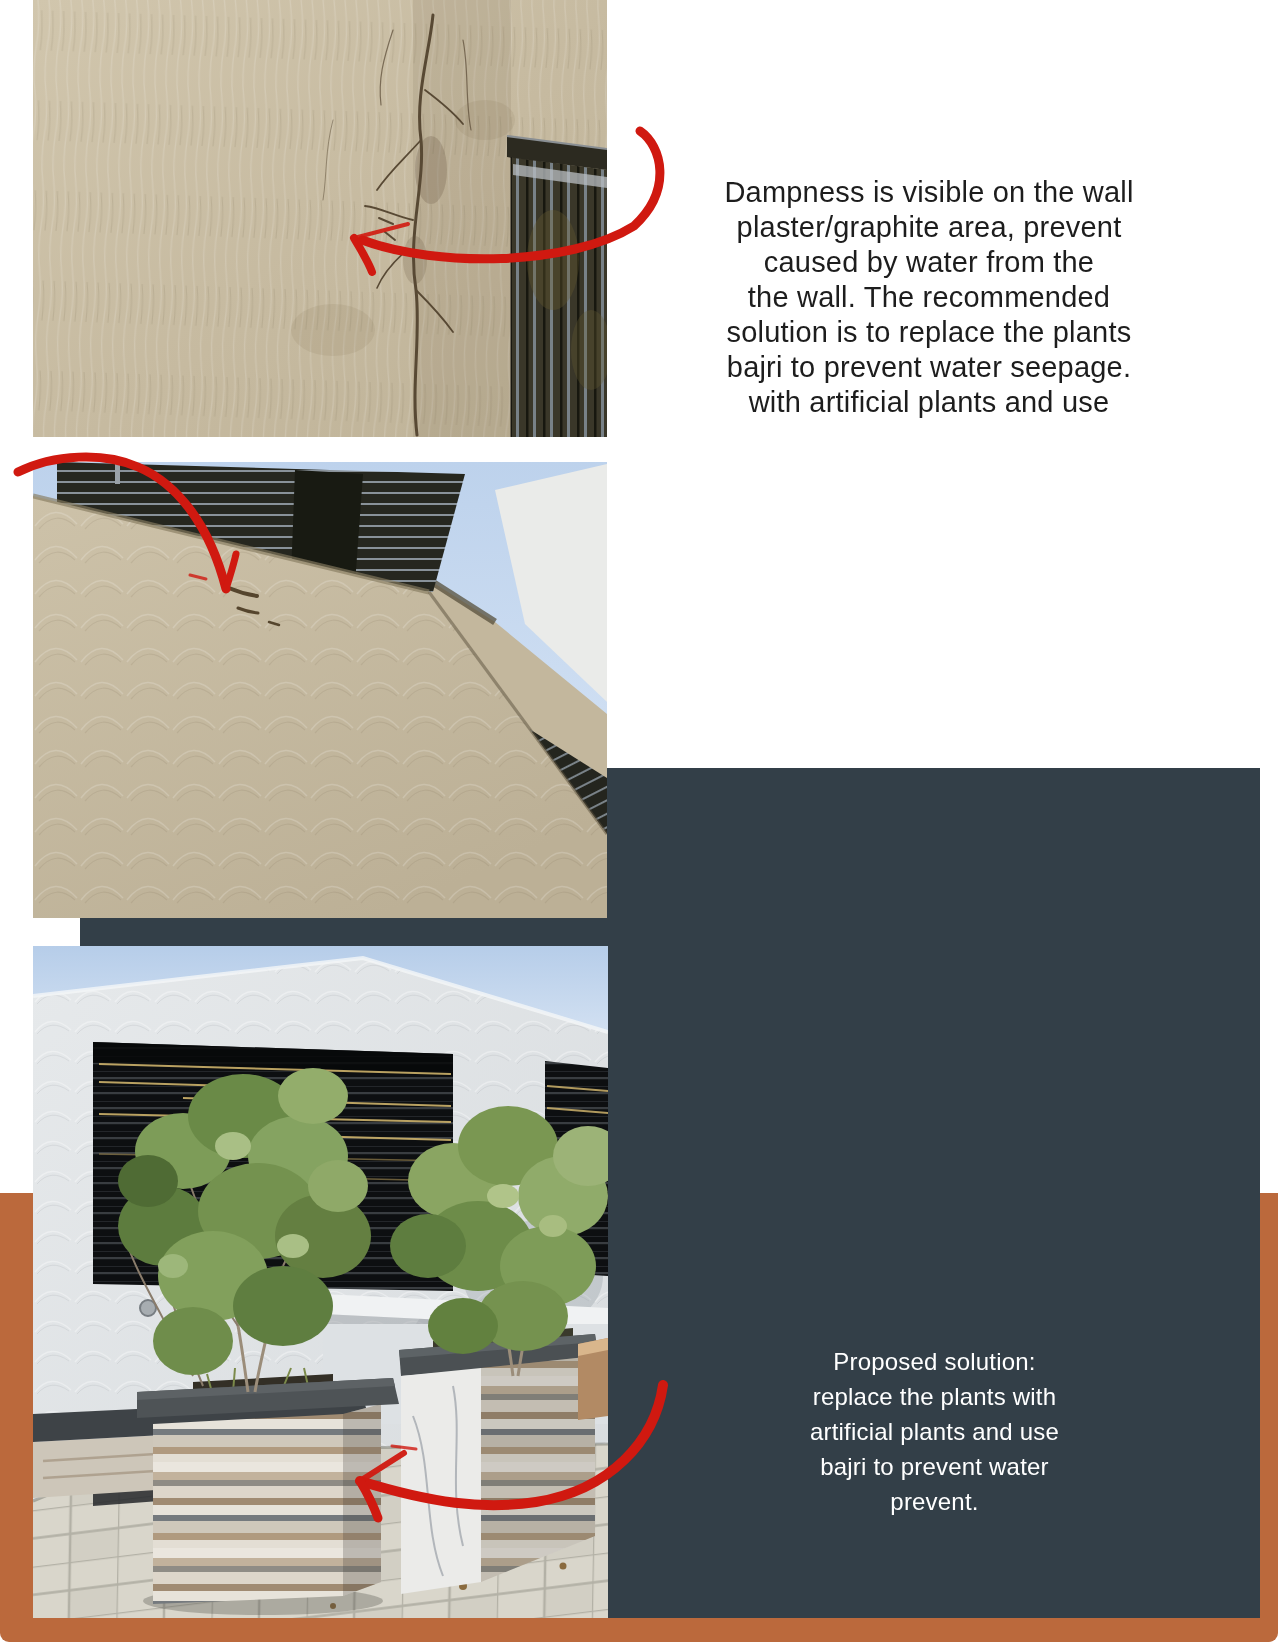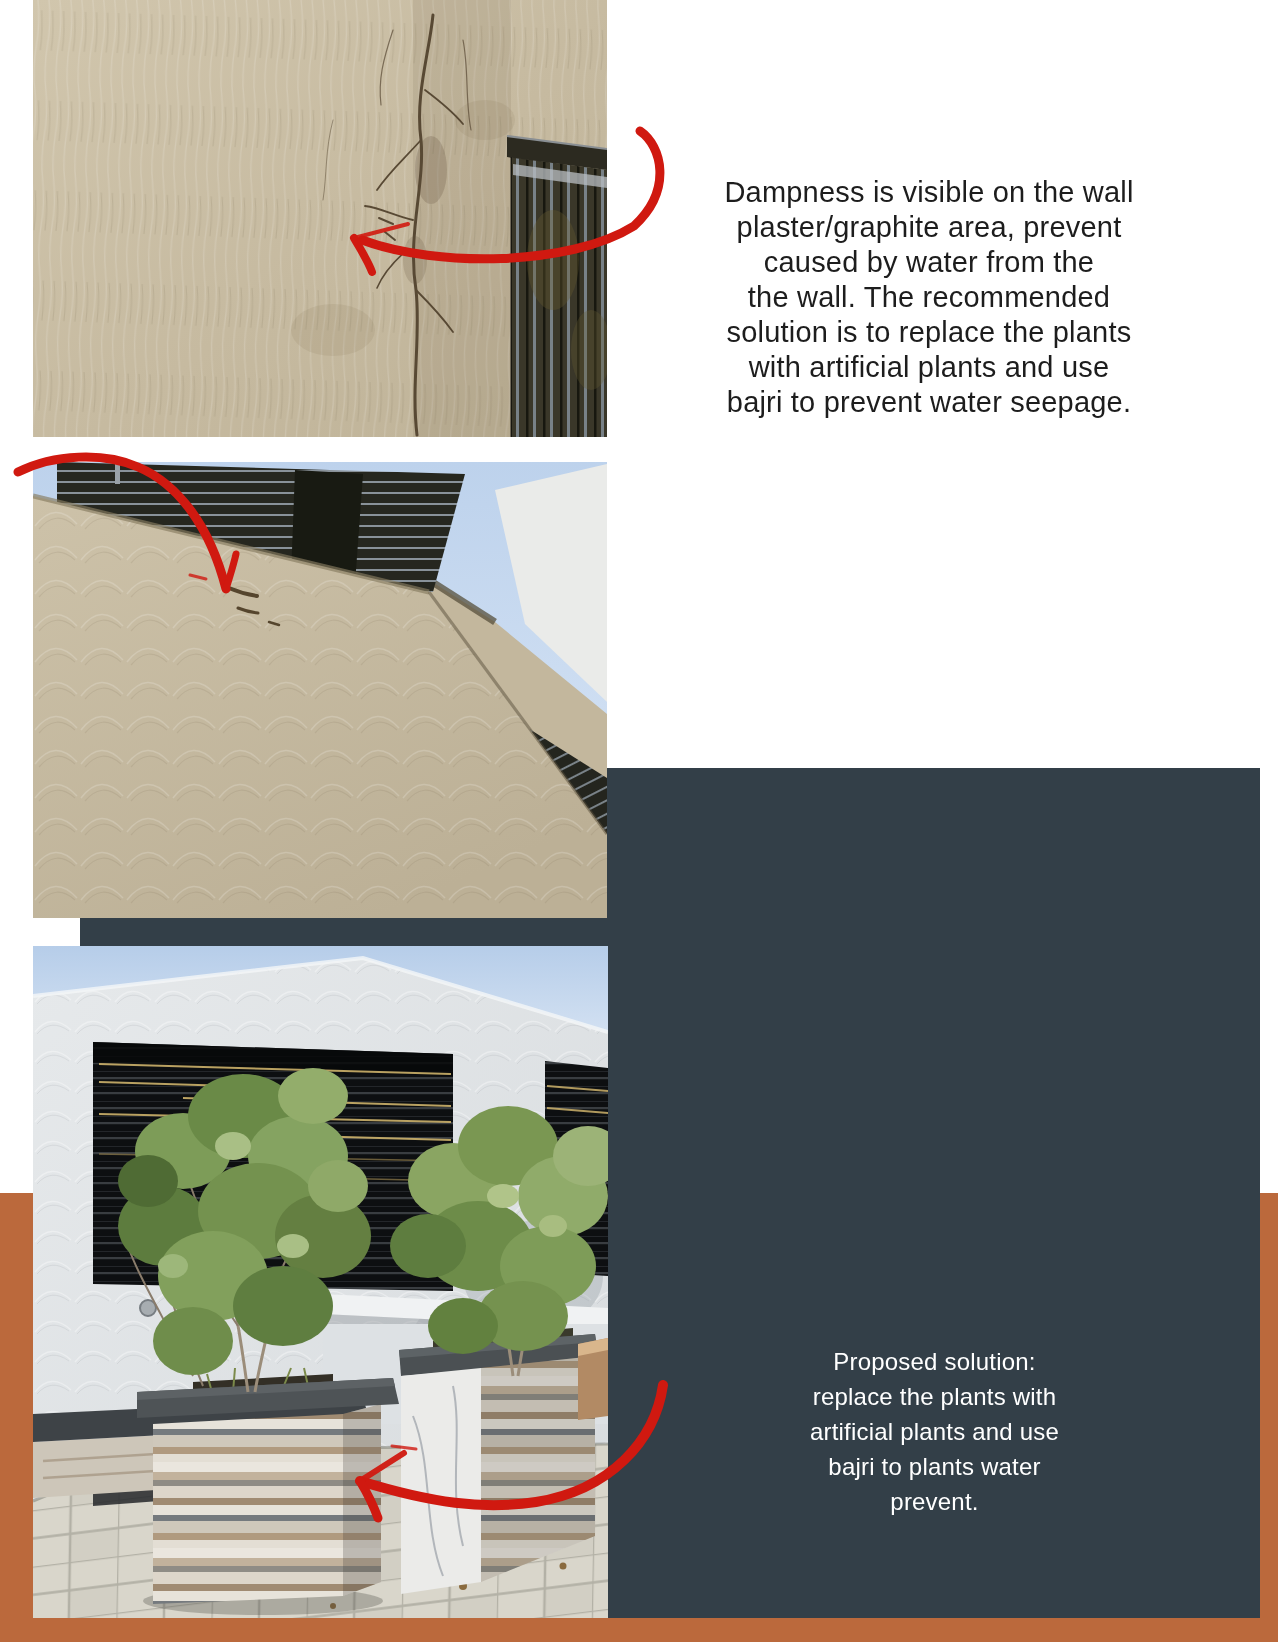--- a/index.html
+++ b/index.html
@@ -1,17 +1,17 @@
 <!DOCTYPE html>
 <html><head>
 <meta charset="utf-8">
 <style>
   html,body{margin:0;padding:0;}
   body{width:1278px;height:1642px;background:#ffffff;font-family:"Liberation Sans",sans-serif;}
-  .page{position:relative;width:1278px;height:1642px;overflow:hidden;background:#ffffff;}
+  .page{position:relative;width:1278px;height:1642px;overflow:hidden;background:#ffffff;border-radius:9px;}
   .orange-band{position:absolute;left:0;top:1193px;width:1278px;height:449px;background:#bb693c;z-index:1;}
   .slate-panel{position:absolute;left:80px;top:768px;width:1180px;height:850px;background:#333f48;z-index:2;}
   .photo{position:absolute;overflow:hidden;z-index:3;}
   .photo svg{display:block;}
   #photo1{left:33px;top:0;width:574px;height:437px;}
   #photo2{left:33px;top:462px;width:574px;height:456px;}
   #photo3{left:33px;top:946px;width:575px;height:672px;}
   .annotation{position:absolute;text-align:center;z-index:4;font-weight:500;}
   .annotation .ln{white-space:nowrap;}
   #note-damp{left:619px;top:175px;width:620px;font-size:29px;line-height:35px;color:#1d1d1d;letter-spacing:0.2px;}
@@ -301,29 +301,29 @@
       </g>
     </svg>
   </div>
 
   <div class="annotation" id="note-damp">
     <div class="ln">Dampness is visible on the wall</div>
     <div class="ln">plaster/graphite area, prevent</div>
     <div class="ln">caused by water from the</div>
     <div class="ln">the wall. The recommended</div>
     <div class="ln">solution is to replace the plants</div>
+    <div class="ln">bajri to prevent water seepage.</div>
     <div class="ln">with artificial plants and use</div>
-    <div class="ln">bajri to prevent water seepage.</div>
   </div>
 
   <div class="annotation" id="note-solution">
     <div class="ln">Proposed solution:</div>
     <div class="ln">replace the plants with</div>
     <div class="ln">artificial plants and use</div>
-    <div class="ln">bajri to plants water</div>
+    <div class="ln">bajri to prevent water</div>
     <div class="ln">prevent.</div>
   </div>
 
   <svg id="arrows" viewBox="0 0 1278 1642" xmlns="http://www.w3.org/2000/svg">
     <g stroke="#d01910" fill="none" stroke-linecap="round" stroke-linejoin="round">
       <path d="M640,131 C662,146 673,190 634,226 C570,266 438,268 362,240" stroke-width="9"></path>
       <path d="M354,238 L408,224" stroke-width="4" opacity="0.9"></path>
       <path d="M354,238 C362,252 368,261 372,272" stroke-width="8"></path>
     </g>
     <g stroke="#d01910" fill="none" stroke-linecap="round" stroke-linejoin="round">

